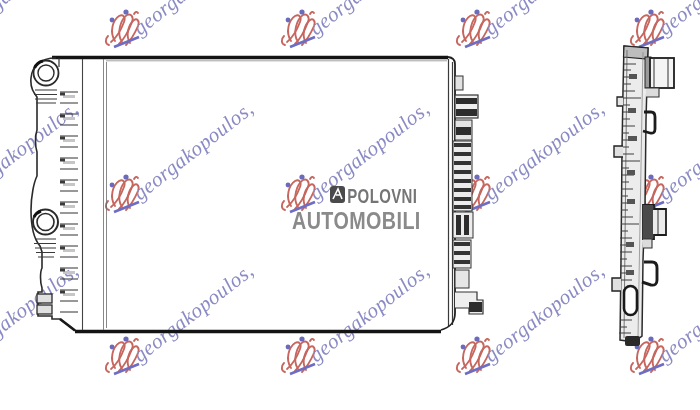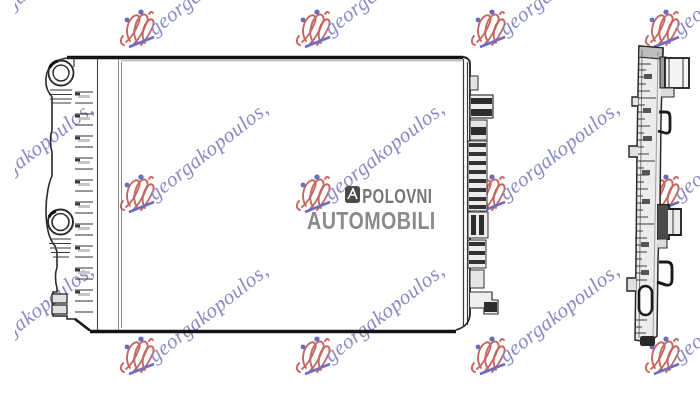--- a/index.html
+++ b/index.html
@@ -1,17 +1,17 @@
 <!DOCTYPE html>
 <html><head>
 <meta charset="utf-8">
 <style>
   html,body{margin:0;padding:0;background:#fff;width:700px;height:410px;overflow:hidden;}
   body{font-family:"Liberation Sans",sans-serif;}
-  #stage{position:relative;width:588px;height:410px;margin-left:15px;}
+  #stage{position:relative;width:588px;height:410px;}
   svg{position:absolute;left:0;top:0;}
 </style>
 </head>
 <body>
 <div id="stage">
 <svg width="700" height="410" viewBox="0 0 700 410" xmlns="http://www.w3.org/2000/svg">
 <defs>
 
   <g id="wmk">
     <g stroke="#c0554c" stroke-width="1.9" fill="none" stroke-linecap="round">

